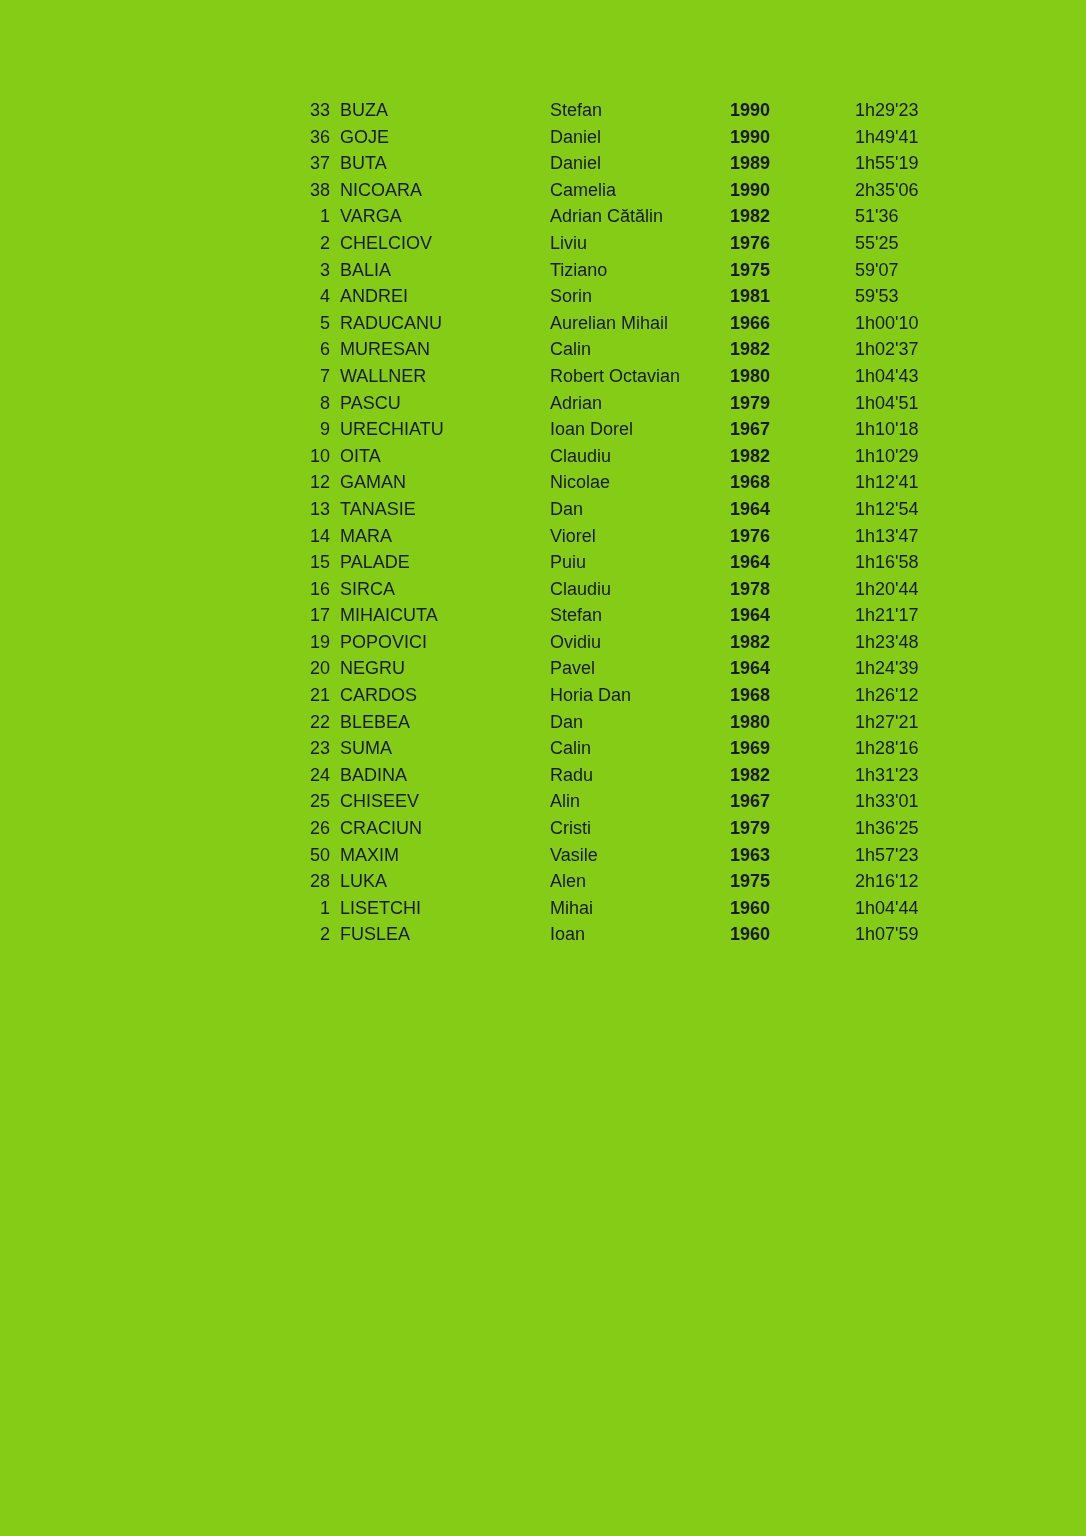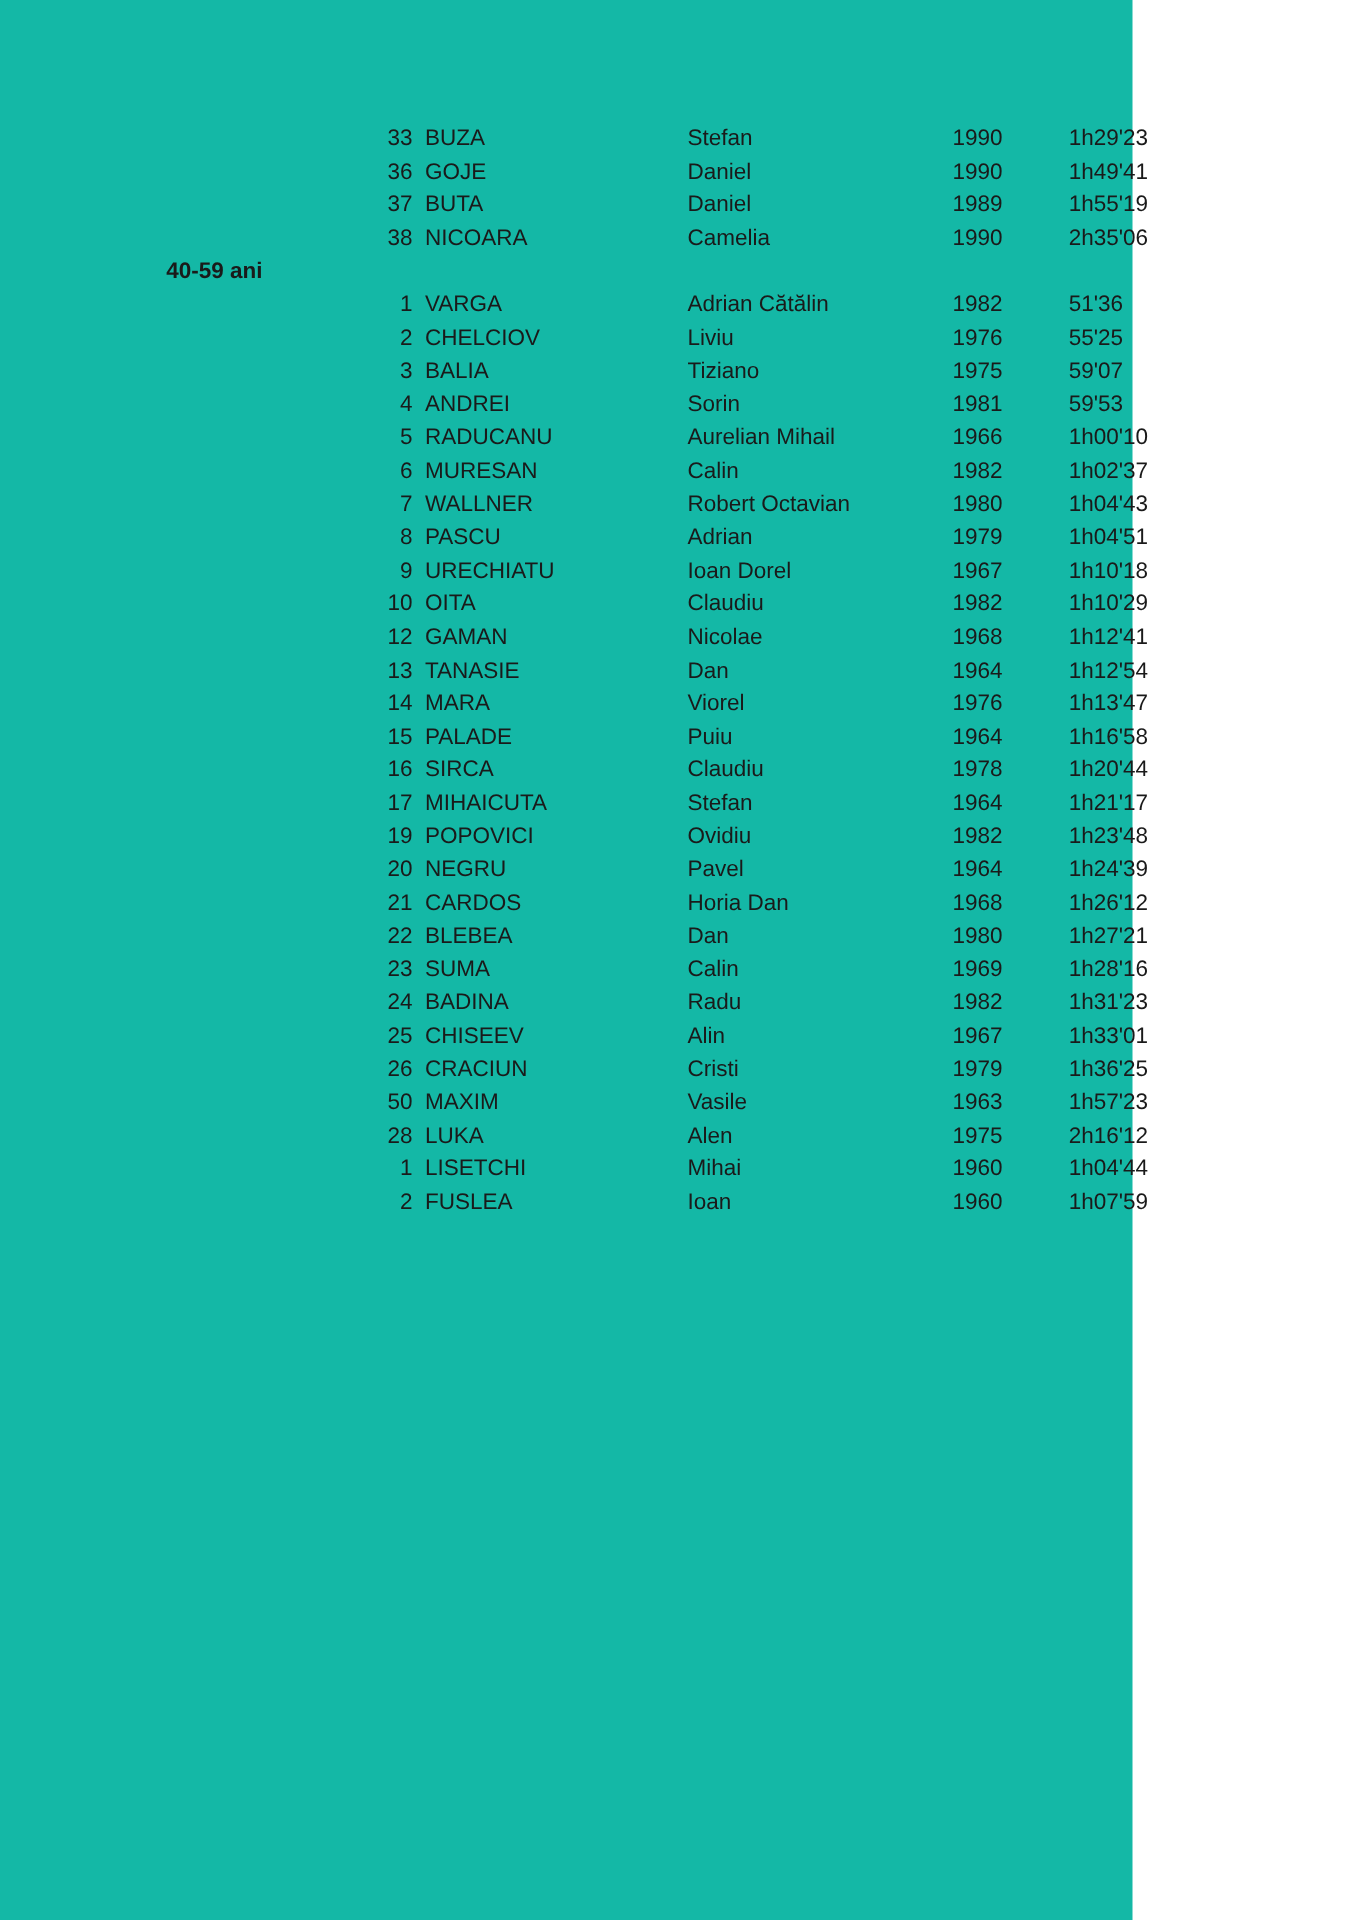--- a/index.html
+++ b/index.html
@@ -5,41 +5,41 @@
   * { margin:0; padding:0; box-sizing:border-box; }
   html, body { background:#ffffff; }
   body {
     width:1086px; height:1536px;
     font-family:"Liberation Sans", sans-serif;
     color:#1a1a1a;
     overflow:hidden;
   }
   .page {
     position:relative;
-    width:906px; height:1536px;
-    background:#14b8a6;
+    width:1086px; height:1536px;
+    background:#84cc16;
   }
   .content {
     position:absolute;
     top:97px; left:0; right:0;
   }
   .line {
     position:relative;
     height:26.6px;
     line-height:26.6px;
     font-size:18px;
   }
   .rank {
     position:absolute; left:275px; width:55px;
     text-align:right;
     white-space:pre;
   }
   .surname  { position:absolute; left:340px; white-space:pre; }
   .given    { position:absolute; left:550px; white-space:pre; }
-  .year     { position:absolute; left:762px; white-space:pre; }
+  .year     { position:absolute; left:730px; white-space:pre;font-weight:bold; }
   .time     { position:absolute; left:855px; white-space:pre; }
   .section-header {
     position:absolute; left:133px;
     font-weight:bold;
     white-space:pre;
   }
 </style>
 </head>
 <body>
 
@@ -67,23 +67,20 @@
         <span class="time">1h55'19</span>
       </div>
       <div class="line">
         <span class="rank">38</span>
         <span class="surname">NICOARA</span>
         <span class="given">Camelia</span>
         <span class="year">1990</span>
         <span class="time">2h35'06</span>
       </div>
       <div class="line">
-        <span class="section-header">40-59 ani</span>
-      </div>
-      <div class="line">
         <span class="rank">1</span>
         <span class="surname">VARGA</span>
         <span class="given">Adrian Cătălin</span>
         <span class="year">1982</span>
         <span class="time">51'36</span>
       </div>
       <div class="line">
         <span class="rank">2</span>
         <span class="surname">CHELCIOV</span>
         <span class="given">Liviu</span>

